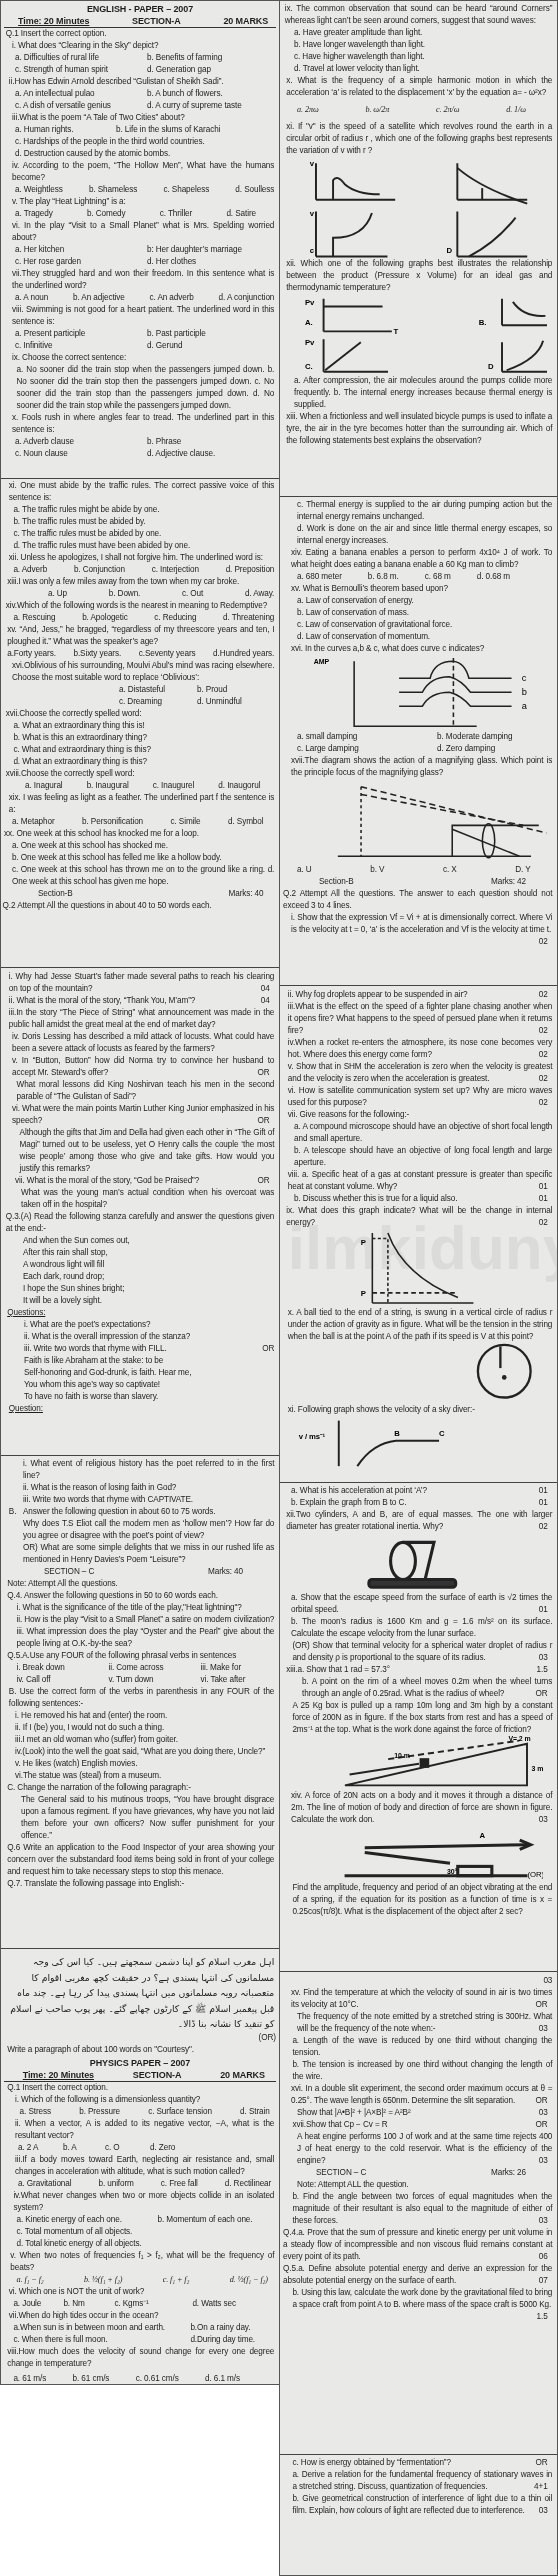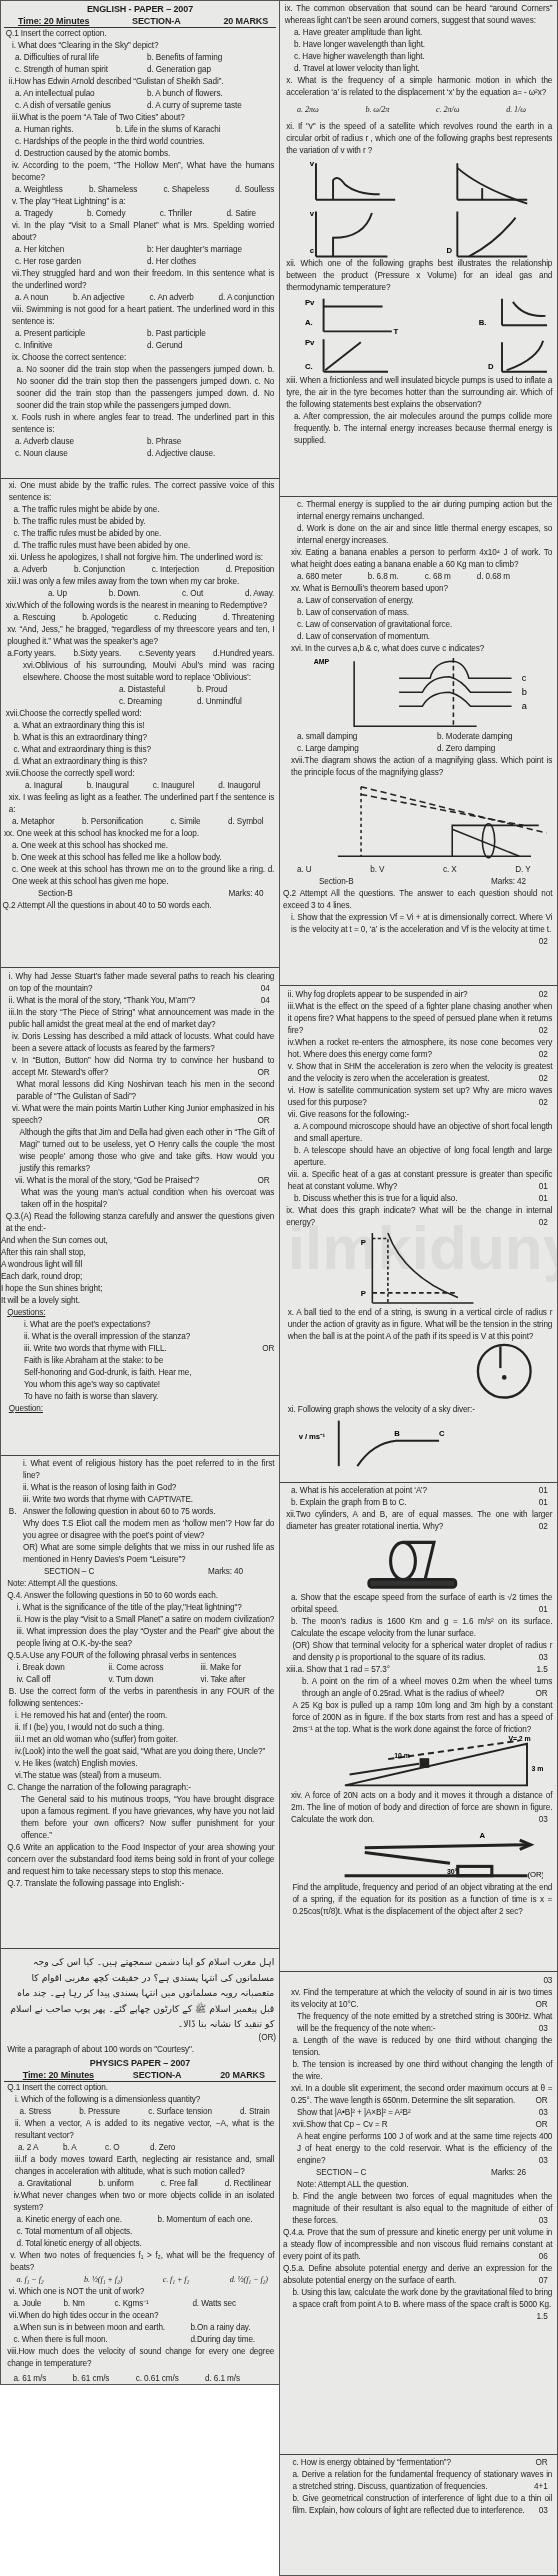--- a/index.html
+++ b/index.html
@@ -156,21 +156,21 @@
     </div>
 
     <div class="p" style="padding-left:6.2px">xv. “And, Jess,” he bragged, “regardless of my threescore years and ten, I ploughed it.” What was the speaker’s age?</div>
     <div class="four" style="padding-left:6.2px">
       <span>a.Forty years.</span>
       <span>b.Sixty years.</span>
       <span>c.Seventy years</span>
       <span>d.Hundred years.</span>
     </div>
 
-    <div class="p" style="padding-left:22px">xvi.Oblivious of his surrounding, Moulvi Abul’s mind was racing elsewhere. Choose the most suitable word to replace ‘Oblivious’:</div>
+    <div class="p" style="padding-left:11px">xvi.Oblivious of his surrounding, Moulvi Abul’s mind was racing elsewhere. Choose the most suitable word to replace ‘Oblivious’:</div>
     <div style="display:grid;grid-template-columns:78px 78px;padding-left:118px">
       <span>a. Distasteful</span>
       <span>b. Proud</span>
       <span>c. Dreaming</span>
       <span>d. Unmindful</span>
     </div>
 
     <div class="p" style="padding-left:4.7px">xvii.Choose the correctly spelled word:</div>
     <div style="padding-left:12.4px">
       <div>a. What an extraordinary thing this is!</div>
@@ -217,21 +217,21 @@
     <div class="p" style="padding-left:7.8px">iii.In the story “The Piece of String” what announcement was made in the public hall amidst the great meal at the end of market day?</div>
     <div class="p" style="padding-left:11px">iv. Doris Lessing has described a mild attack of locusts. What could have been a severe attack of locusts as feared by the farmers?</div>
     <div class="p" style="padding-left:11px"><span>v. In “Button, Button” how did Norma try to convince her husband to accept Mr. Steward’s offer?</span> <span class="mark">OR</span></div>
     <div class="p" style="padding-left:15.5px">What moral lessons did King Noshirvan teach his men in the second parable of “The Gulistan of Sadi”?</div>
     <div class="p" style="padding-left:11px"><span>vi. What were the main points Martin Luther King Junior emphasized in his speech?</span> <span class="mark">OR</span></div>
     <div class="p" style="padding-left:18.6px">Although the gifts that Jim and Della had given each other in “The Gift of Magi” turned out to be useless, yet O Henry calls the couple ‘the most wise people’ among those who give and take gifts. How would you justify this remarks?</div>
     <div class="p" style="padding-left:14px"><span>vii. What is the moral of the story, “God be Praised”?</span> <span class="mark">OR</span></div>
     <div class="p" style="padding-left:20px">What was the young man’s actual condition when his overcoat was taken off in the hospital?</div>
 
     <div class="p" style="padding-left:4.7px">Q.3.(A) Read the following stanza carefully and answer the questions given at the end:-</div>
-    <div style="">
+    <div style="padding-left:22px">
       <div>And when the Sun comes out,</div>
       <div>After this rain shall stop,</div>
       <div>A wondrous light will fill</div>
       <div>Each dark, round drop;</div>
       <div>I hope the Sun shines bright;</div>
       <div>It will be a lovely sight.</div>
     </div>
     <div class="u" style="padding-left:6.2px">Questions:</div>
     <div style="padding-left:23px;padding-right:4.7px">
       <div>i. What are the poet’s expectations?</div>
@@ -413,22 +413,22 @@
           <path d="M278 98 Q318 84 325 60"></path>
       </g>
       <text x="18" y="14" font-size="10" font-weight="bold">Pv</text>
       <text x="18" y="40" font-size="10" font-weight="bold">A.</text>
       <text x="132" y="52" font-size="10" font-weight="bold">T</text>
       <text x="242" y="40" font-size="10" font-weight="bold">B.</text>
       <text x="18" y="66" font-size="10" font-weight="bold">Pv</text>
       <text x="18" y="96" font-size="10" font-weight="bold">C.</text>
       <text x="254" y="96" font-size="10" font-weight="bold">D</text>
     </svg>
+    <div class="p" style="padding-left:14px"><span>a. After compression, the air molecules around the pumps collide more frequently.</span> <span>b. The internal energy increases because thermal energy is supplied.</span></div>
     <div class="p" style="padding-left:6.2px">xiii. When a frictionless and well insulated bicycle pumps is used to inflate a tyre, the air in the tyre becomes hotter than the surrounding air. Which of the following statements best explains the observation?</div>
-    <div class="p" style="padding-left:14px"><span>a. After compression, the air molecules around the pumps collide more frequently.</span> <span>b. The internal energy increases because thermal energy is supplied.</span></div>
   </div>
 
   <div class="rule" style="top:495px"></div>
 
   <div class="txt" style="position:absolute;top:498px;left:0;right:0;">
     <div class="p" style="padding-left:17px">c. Thermal energy is supplied to the air during pumping action but the internal energy remains unchanged.</div>
     <div class="p" style="padding-left:17px">d. Work is done on the air and since little thermal energy escapes, so internal energy increases.</div>
     <div class="p" style="padding-left:11px">xiv. Eating a banana enables a person to perform 4x10⁴ J of work. To what height does eating a banana enable a 60 Kg man to climb?</div>
     <div class="four" style="padding-left:17px;padding-right:47px">
       <span>a. 680 meter</span>

